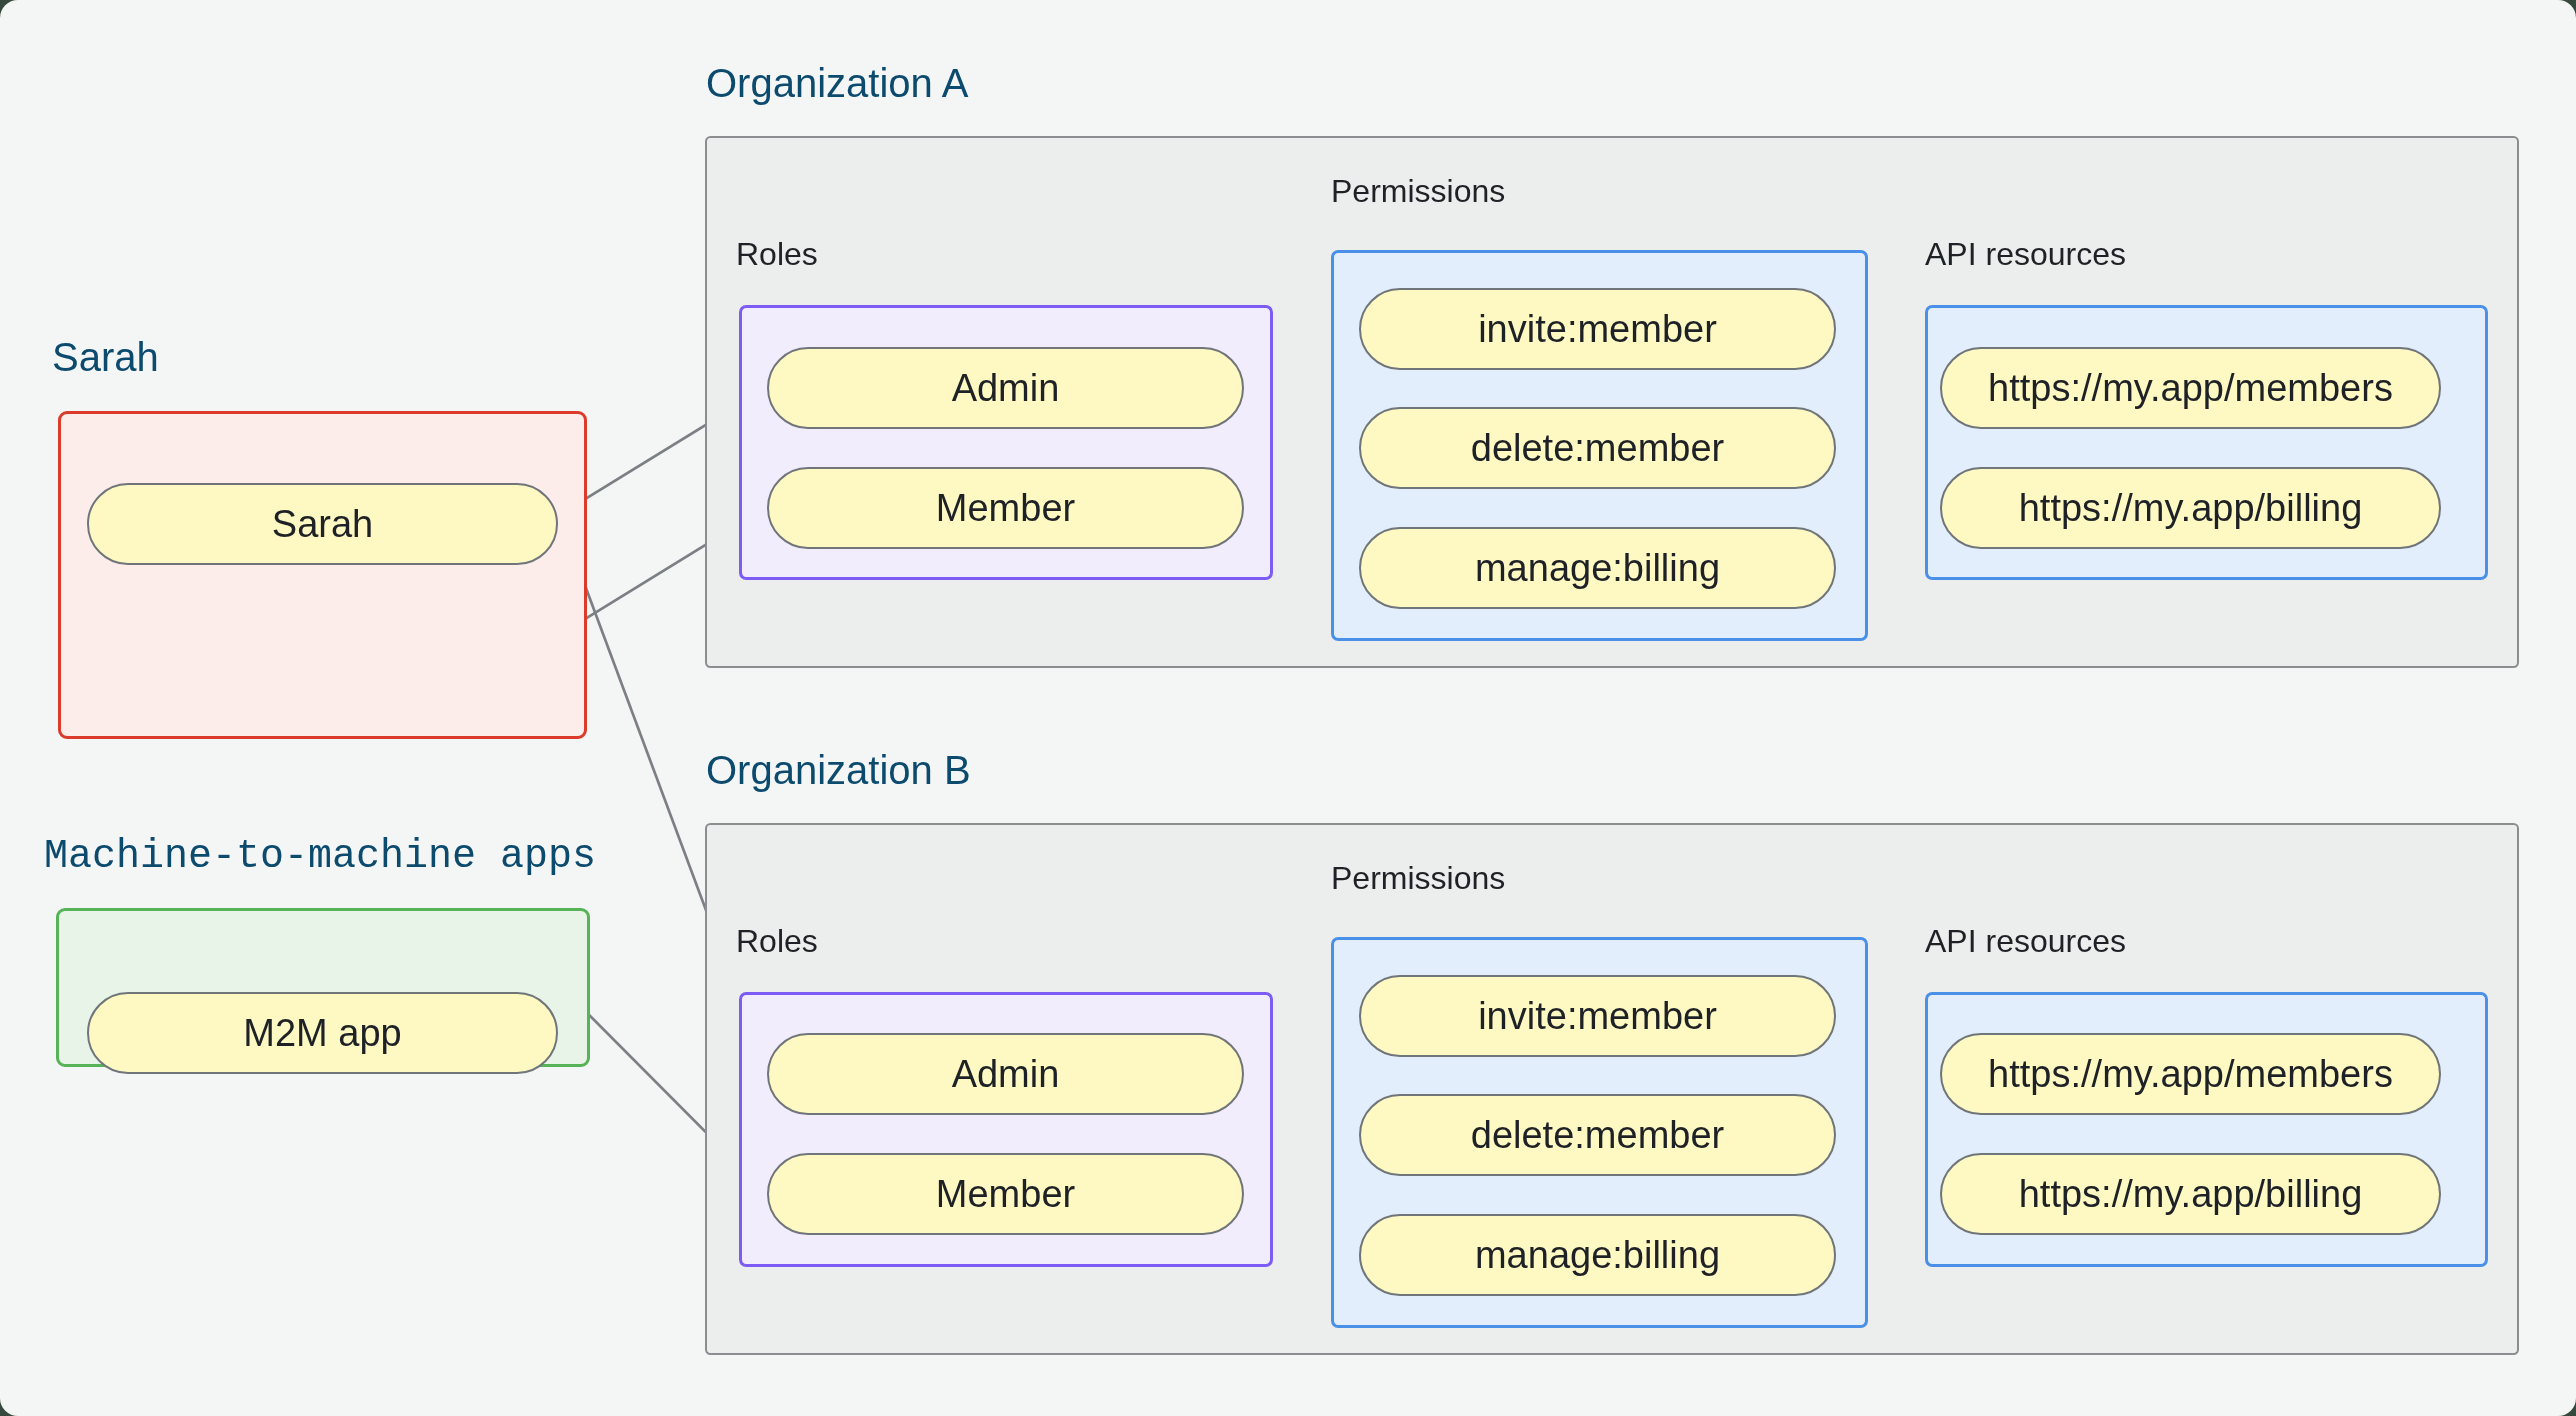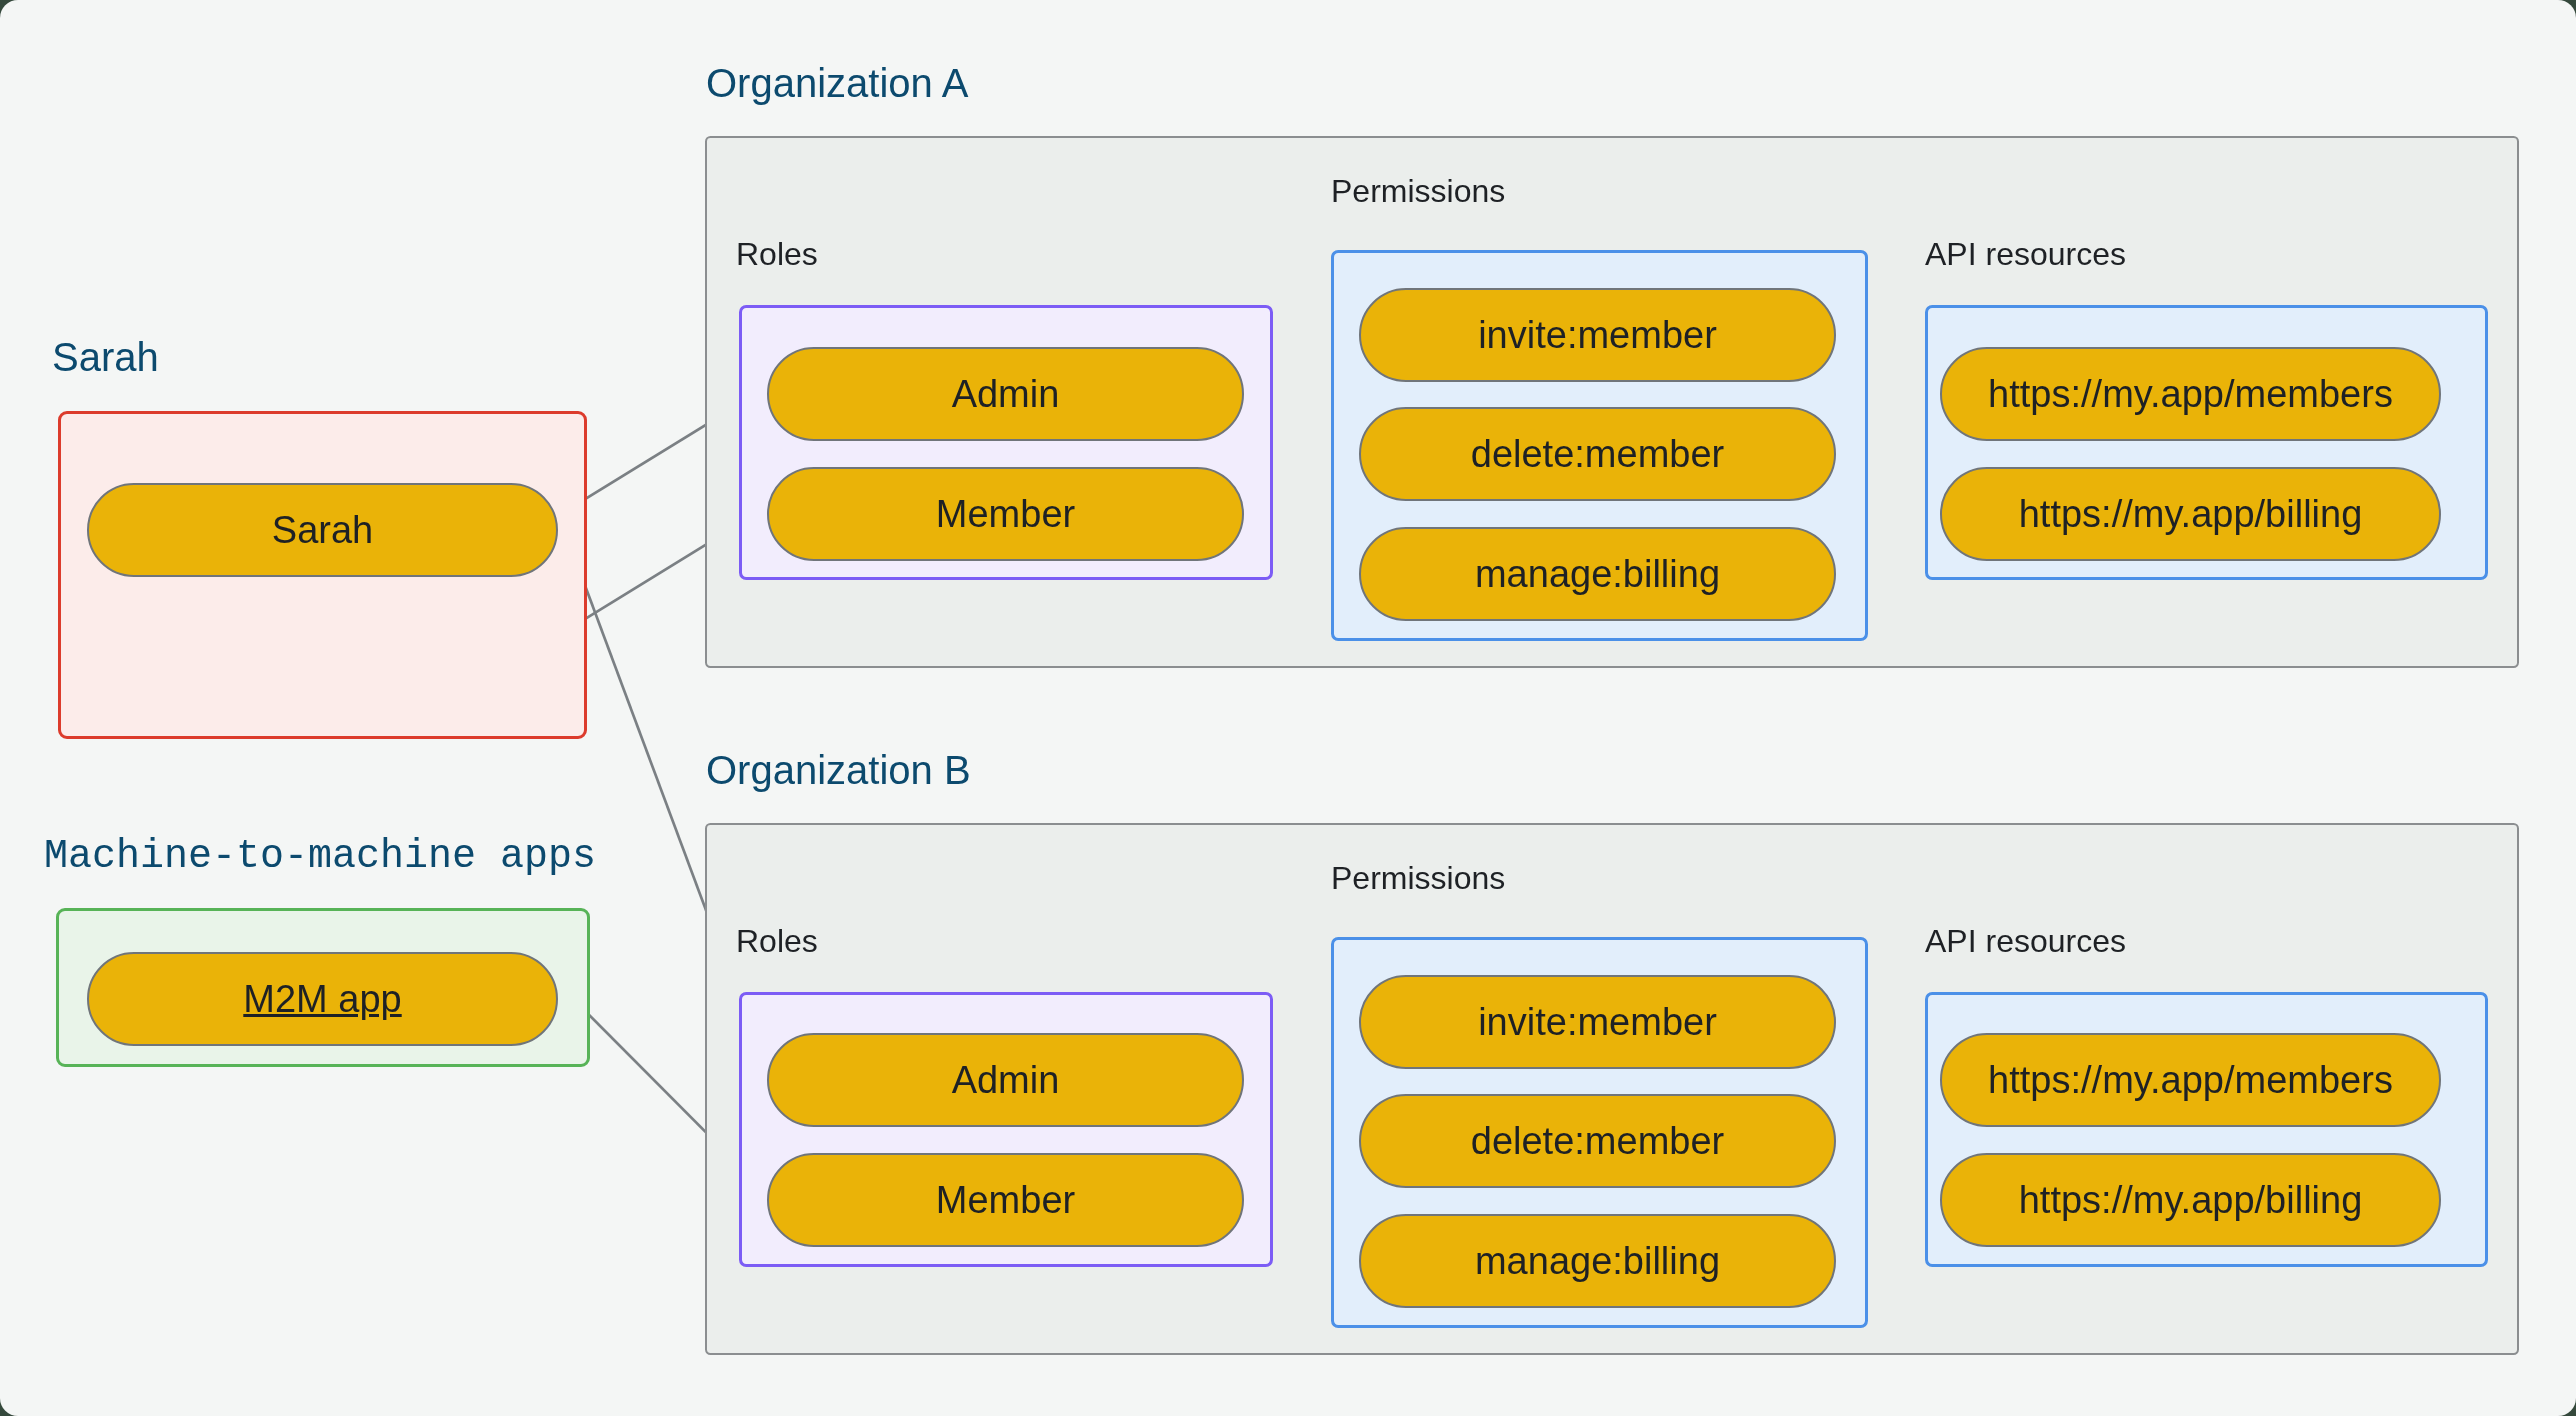--- a/index.html
+++ b/index.html
@@ -52,22 +52,22 @@
     border-radius: 5.4px;
   }
   .users-box   { background: #fcecea; border: 3.6px solid #dc3b2c; }
   .m2m-box     { background: #e9f4e9; border: 3.6px solid #57b357; }
   .roles-box   { background: #f2edfd; border: 3.6px solid #7c5cf5; border-radius: 7.2px; }
   .perm-box    { background: #e2eefb; border: 3.6px solid #4b90e8; border-radius: 7.2px; }
   .api-box     { background: #e2eefb; border: 3.6px solid #4b90e8; border-radius: 7.2px; }
   .pill {
     position: absolute;
     box-sizing: border-box;
-    height: 94px;
-    background: #eab308;
+    height: 82px;
+    background: #fef9c3;
     border: 2.7px solid #70757a;
     border-radius: 54px;
     display: flex;
     align-items: center;
     justify-content: center;
     font-size: 38px;
     color: #1e2125;
     white-space: nowrap;
   }
   .w-user { left: 87px;  width: 471px; margin-top: 8px; }
@@ -116,21 +116,21 @@
       <circle cx="2170" cy="1325" r="9"></circle>
     </g>
   </svg>
 
   <div class="top-label" style="left:52px; top:335px;">Sarah</div>
   <div class="group-box users-box" style="left:58px; top:411px; width:529px; height:328px;"></div>
   <div class="pill w-user" style="top:475px;">Sarah</div>
 
   <div class="top-label" style="left:44px; top:834px;font-family:Liberation Mono, monospace;">Machine-to-machine apps</div>
   <div class="group-box m2m-box" style="left:56px; top:908px; width:534px; height:159px;"></div>
-  <div class="pill w-user" style="top:944px;text-decoration:underline;">M2M app</div>
+  <div class="pill w-user" style="top:984px;">M2M app</div>
 
   <div class="top-label" style="left:706px; top:61px;">Organization A</div>
   <div class="org-box" style="left:705px; top:136px; width:1814px; height:532px;"></div>
 
   <div class="section-label" style="left:1331px; top:173px;">Permissions</div>
   <div class="section-label" style="left:736px; top:236px;">Roles</div>
   <div class="section-label" style="left:1925px; top:236px;">API resources</div>
 
   <div class="group-box roles-box" style="left:739px; top:305px; width:534px; height:275px;"></div>
   <div class="pill w-role" style="top:347px;">Admin</div>

